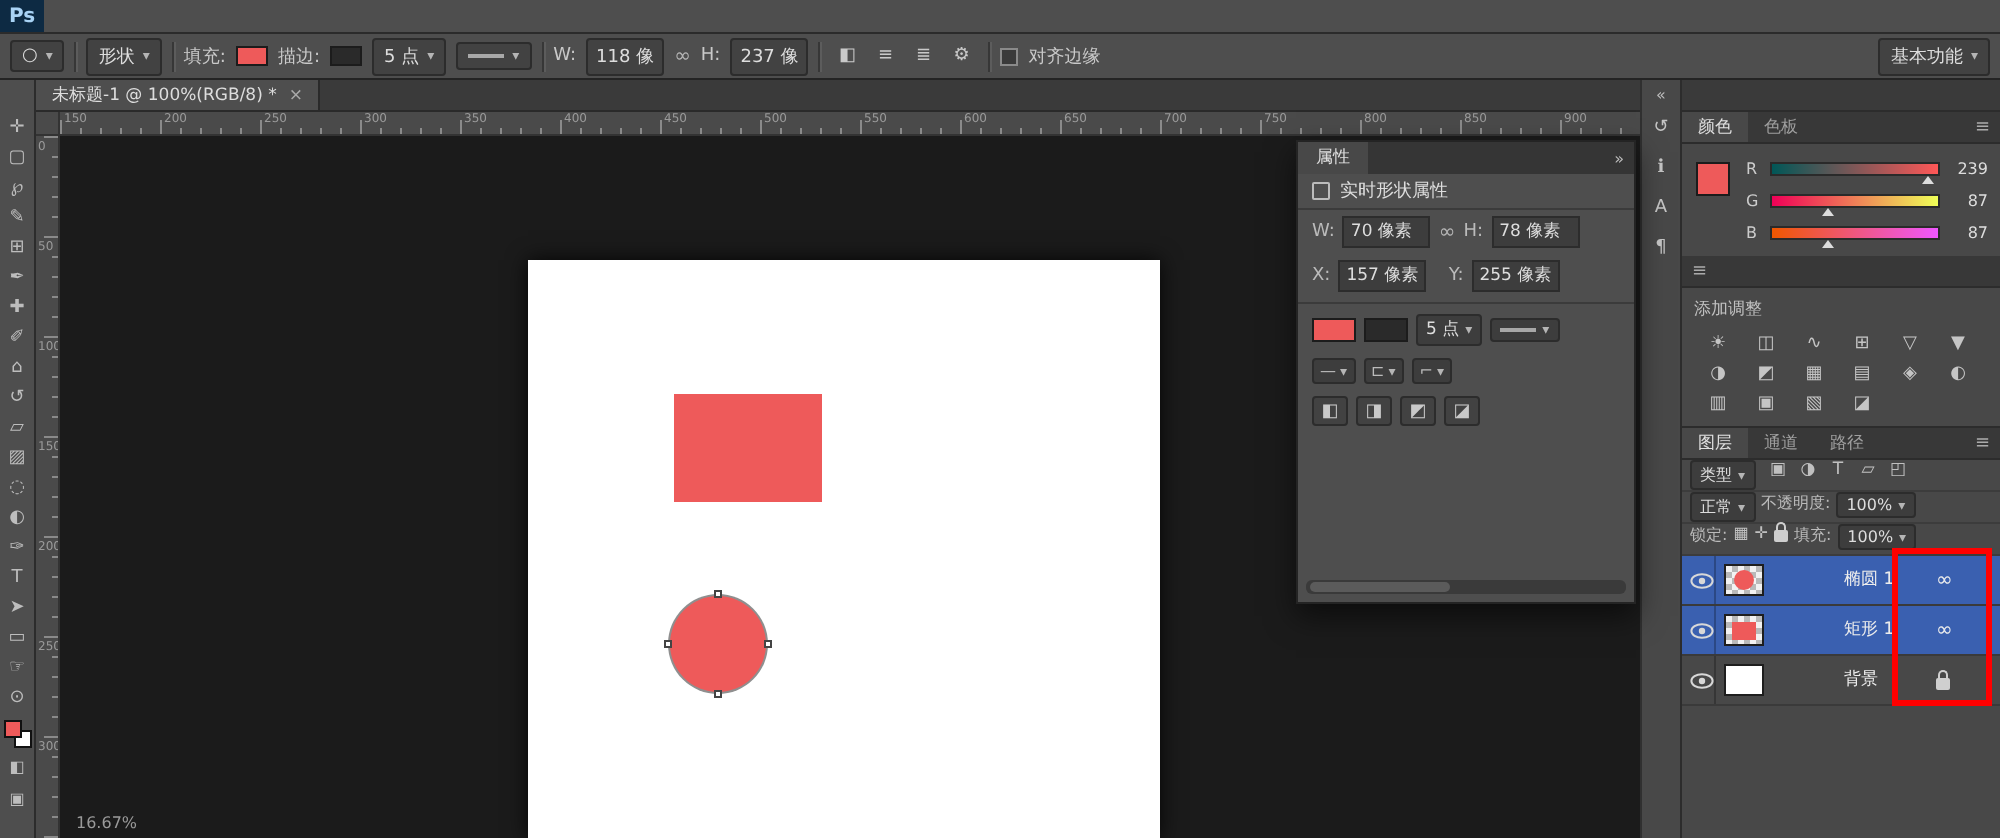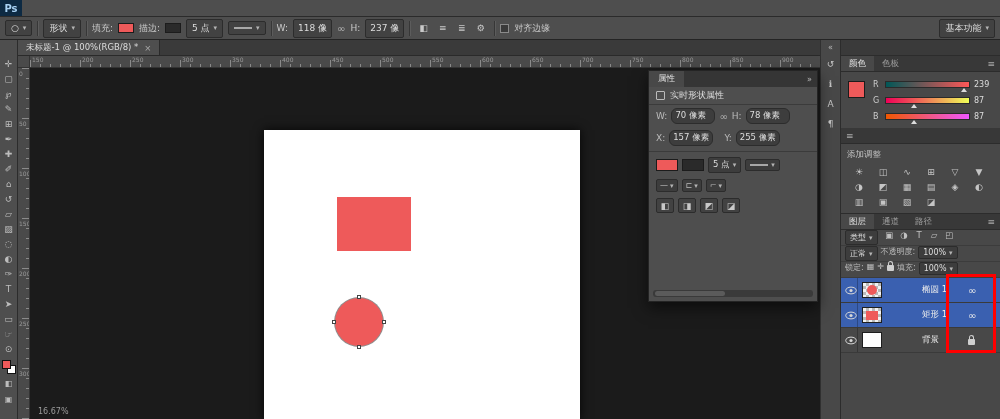--- a/index.html
+++ b/index.html
@@ -64,21 +64,21 @@
 
   
   .props{position:absolute;left:648px;top:70px;width:170px;height:232px;background:var(--bar);border:1px solid #242424;box-shadow:0 6px 14px rgba(0,0,0,.55);z-index:10;}
   .props-titlebar{height:16px;background:#353535;display:flex;align-items:center;justify-content:space-between;padding-right:5px;}
   .props-titlebar .ptab{background:var(--bar);height:16px;display:flex;align-items:center;padding:0 9px;color:#ddd;font-size:8.5px;}
   .collapse{color:#bbb;font-size:8px;}
   .props-header{height:18px;display:flex;align-items:center;gap:5px;padding:0 7px;border-bottom:1px solid #3b3b3b;color:#ddd;}
   .hicon{width:9px;height:9px;border:1px solid #bbb;border-radius:1px;}
   .prow{display:flex;align-items:center;gap:4px;padding:3px 7px;}
   .plabel{color:#bbb;}
-  .pfield{background:var(--field);border:1px solid var(--bd);border-radius:6px;padding:1px 3px;width:44px;color:#ddd;font-size:8.5px;}
+  .pfield{background:var(--field);border:1px solid var(--bd);border-radius:0;padding:1px 3px;width:44px;color:#ddd;font-size:8.5px;}
   .pdivider{height:1px;background:#3b3b3b;margin:2px 0;}
   .swatch.big{width:22px;height:12px;}
   .swatch.fillc{background:var(--red);}
   .pselect{display:flex;align-items:center;gap:3px;background:var(--field);border:1px solid var(--bd);border-radius:2px;padding:1px 4px;color:#ddd;font-size:8.5px;}
   .mini-select{display:flex;align-items:center;gap:2px;background:var(--field);border:1px solid var(--bd);border-radius:2px;padding:1px 3px;color:#bbb;font-size:8px;}
   .pf-btn{width:18px;height:15px;display:flex;align-items:center;justify-content:center;background:#424242;border:1px solid var(--bd);border-radius:2px;color:#c9c9c9;}
   .props-scrollbar{position:absolute;left:4px;right:4px;bottom:4px;height:7px;background:#3a3a3a;border-radius:3px;}
   .thumbbar{position:absolute;left:2px;top:1px;width:70px;height:5px;background:#5b5b5b;border-radius:3px;}
 
   
@@ -97,21 +97,21 @@
   .colorpanel{height:56px;position:relative;padding:6px 6px 4px 6px;flex:none;}
   .cswatch{position:absolute;left:7px;top:9px;width:17px;height:17px;background:var(--red);border:1px solid #1c1c1c;}
   .channels{margin-left:26px;display:flex;flex-direction:column;gap:3px;}
   .channel-row{display:flex;align-items:center;gap:4px;height:13px;}
   .clab{width:8px;color:#ccc;font-size:8px;}
   .cbar{flex:1;height:7px;position:relative;border:1px solid #2a2a2a;}
   .channel-row:nth-child(1) .cbar{background:linear-gradient(to right,rgb(0,87,87),rgb(255,87,87));}
   .channel-row:nth-child(2) .cbar{background:linear-gradient(to right,rgb(239,0,87),rgb(239,255,87));}
   .channel-row:nth-child(3) .cbar{background:linear-gradient(to right,rgb(239,87,0),rgb(239,87,255));}
   .cthumb{position:absolute;bottom:-5px;margin-left:-3px;width:0;height:0;border-left:3px solid transparent;border-right:3px solid transparent;border-bottom:4px solid #ddd;}
-  .cval{width:20px;color:#ddd;font-size:8px;}
+  .cval{width:20px;text-align:right;color:#ddd;font-size:8px;}
   .adjpanel{padding:3px 6px 4px 6px;border-bottom:1px solid var(--bd);flex:none;}
   .addlabel{color:#c0c0c0;font-size:8.5px;margin:2px 0 3px;}
   .adj-grid{display:flex;flex-wrap:wrap;}
   .adj{width:24px;height:15px;display:flex;align-items:center;justify-content:center;color:#c5c5c5;font-size:9px;}
   .layerspanel{flex:1;display:flex;flex-direction:column;position:relative;}
   .lrow{display:flex;align-items:flex-start;gap:3px;padding:0 4px;height:16px;border-bottom:1px solid #3c3c3c;flex:none;}
   .lselect{display:flex;align-items:center;gap:3px;background:var(--field);border:1px solid var(--bd);border-radius:2px;padding:1px 4px;color:#ddd;font-size:8px;}
   .f-icons{display:flex;gap:2px;margin-left:2px;}
   .f-icon{width:13px;text-align:center;color:#c0c0c0;font-size:8.5px;}
   .llabel{color:#bbb;font-size:8px;}

